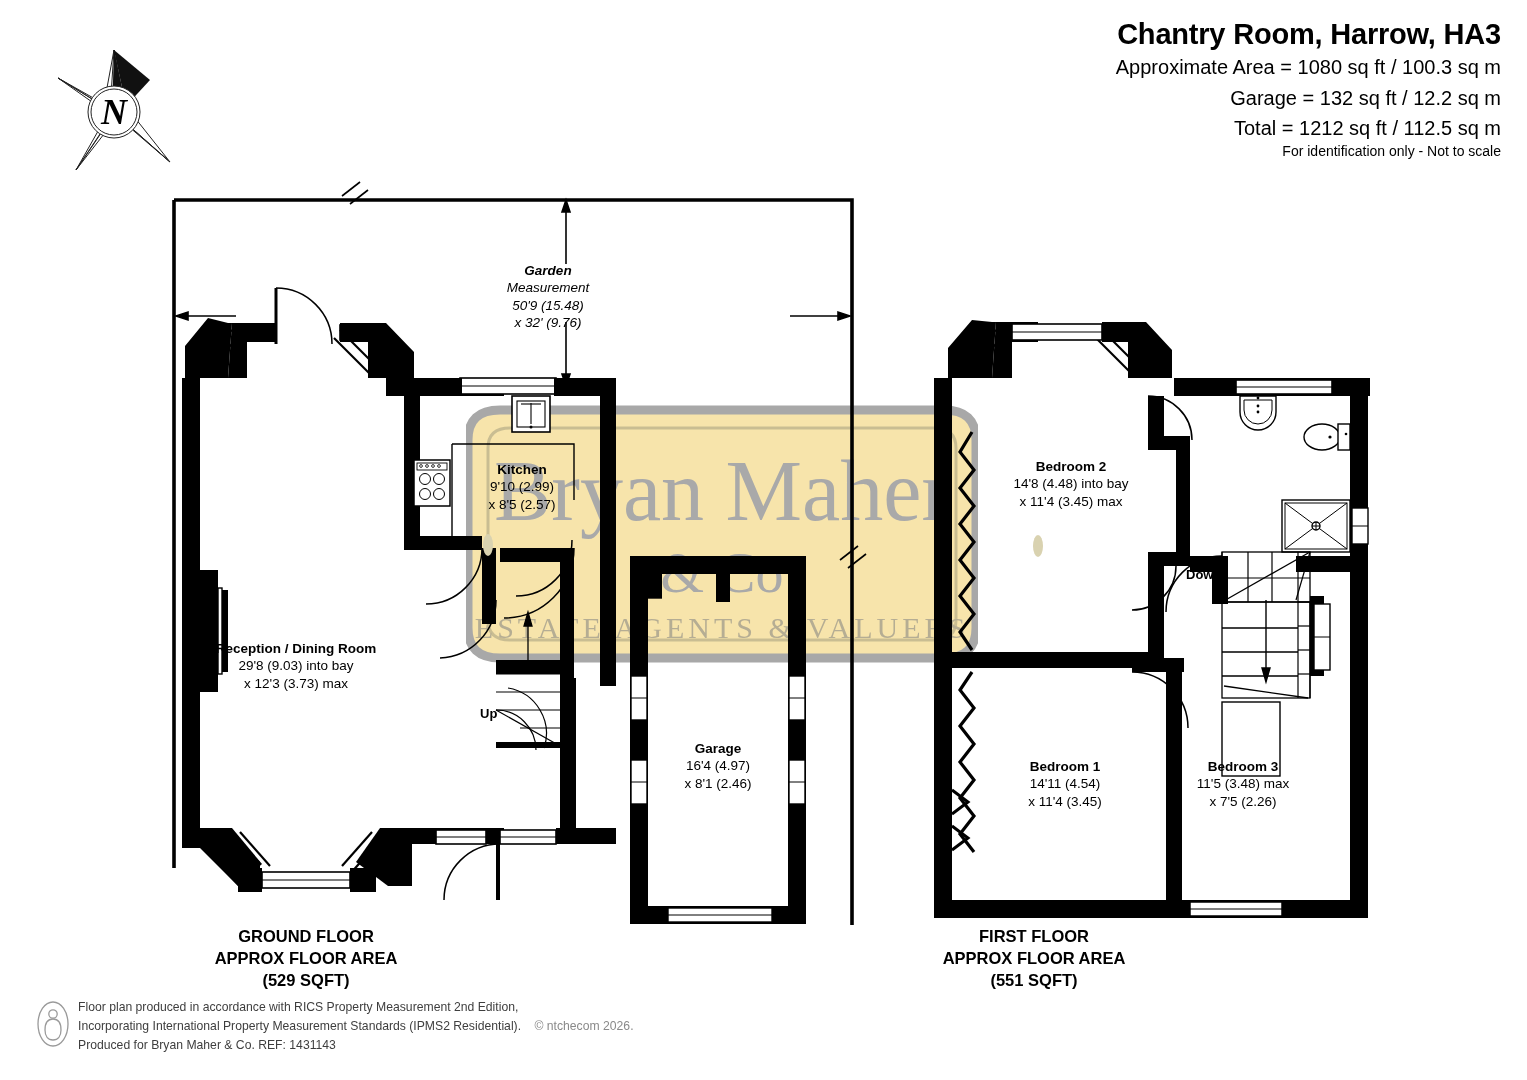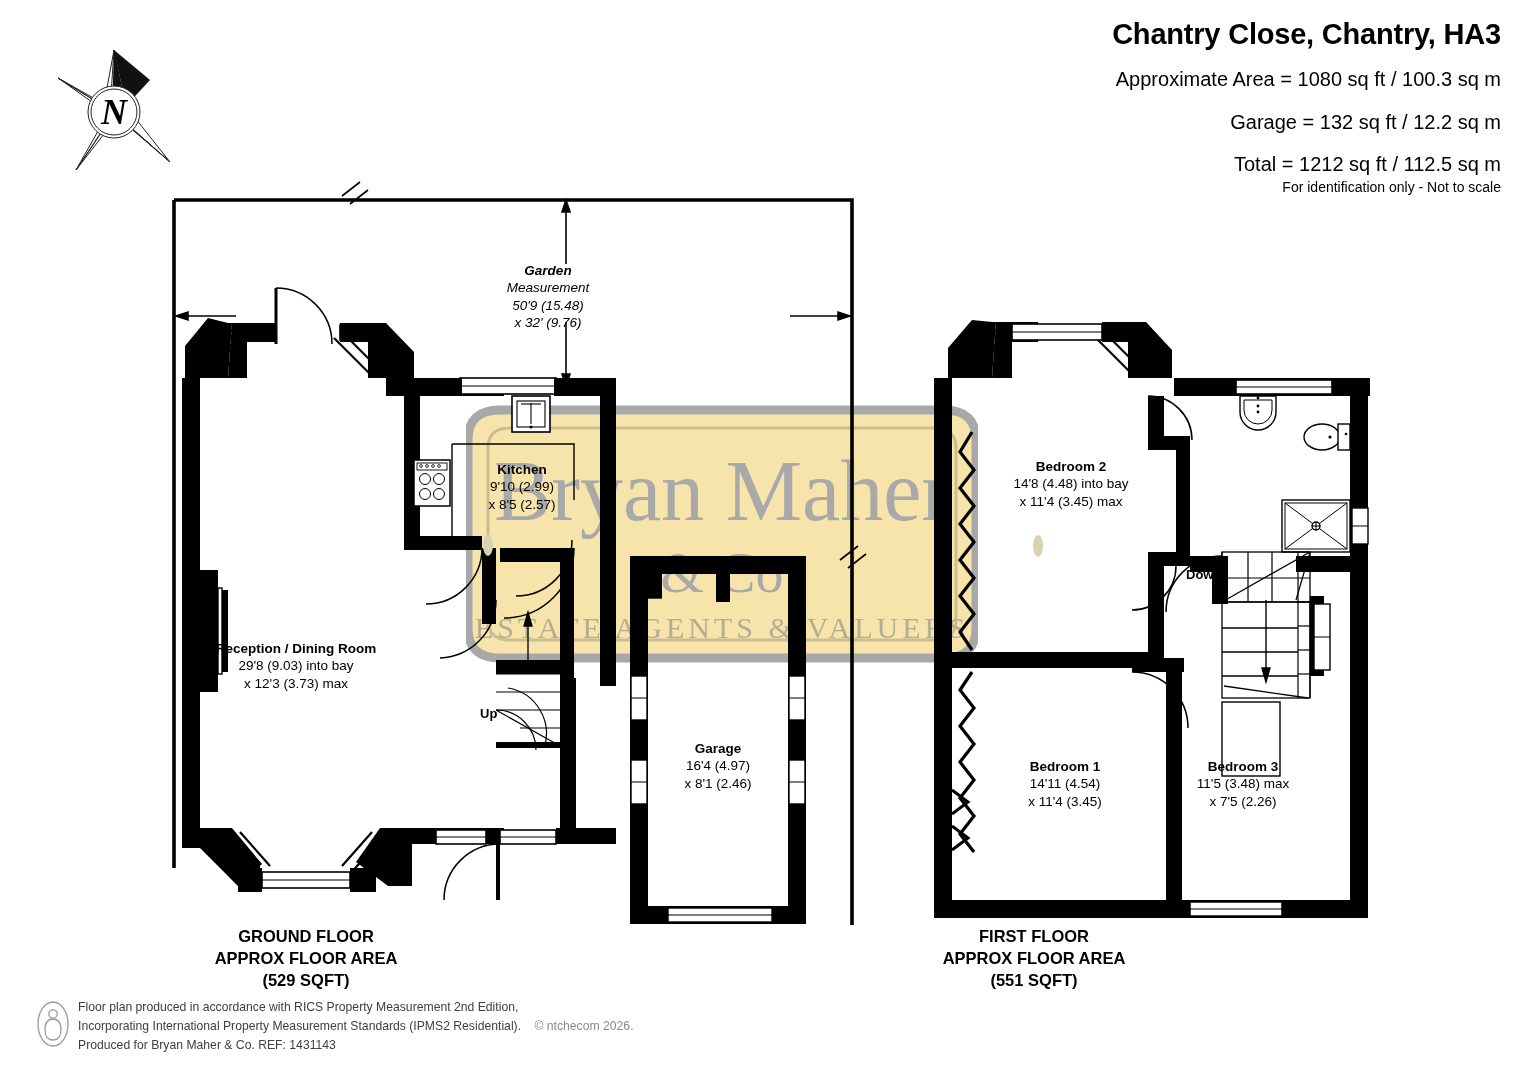--- a/index.html
+++ b/index.html
@@ -7,21 +7,21 @@
   body{
     width:1527px;height:1080px;position:relative;overflow:hidden;
     font-family:"Liberation Sans", sans-serif;
     color:#000;
   }
   .stage{position:absolute;left:0;top:0;width:1527px;height:1080px;}
 
   
   #header{position:absolute;right:26px;top:18px;text-align:right;}
   #title{font-size:29px;font-weight:bold;letter-spacing:-0.2px;line-height:1.15;}
-  .hline{font-size:20px;line-height:1.42;margin-top:14px;}
+  .hline{font-size:20px;line-height:1.42;margin-top:2px;}
   #disclaimer{font-size:14px;margin-top:0;}
 
   
   #compass{position:absolute;left:52px;top:44px;width:125px;height:132px;}
 
   
   #watermark{position:absolute;left:466px;top:400px;width:512px;height:268px;z-index:2;pointer-events:none;}
 
   
   #plan{position:absolute;left:0;top:0;width:1527px;height:1080px;z-index:3;}
@@ -40,21 +40,21 @@
   #footer .fline{white-space:nowrap;}
   .copy{color:#8a8a8a;}
   #ricsbadge{position:absolute;left:0;top:4px;width:34px;height:48px;}
 </style>
 </head>
 <body>
 
 <div class="stage">
 
   <div id="header">
-    <div id="title">Chantry Close, Chantry, HA3</div>
+    <div id="title">Chantry Room, Harrow, HA3</div>
     <div class="hline">Approximate Area = 1080 sq ft / 100.3 sq m</div>
     <div class="hline">Garage = 132 sq ft / 12.2 sq m</div>
     <div class="hline">Total = 1212 sq ft / 112.5 sq m</div>
     <div id="disclaimer">For identification only - Not to scale</div>
   </div>
 
   <svg id="compass" viewBox="0 0 125 132">
     <g fill="none" stroke="#222" stroke-width="1">
       <polygon points="62,6 72,60 118,118 66,72"></polygon>
       <polygon points="62,6 52,60 6,34 58,66"></polygon>

